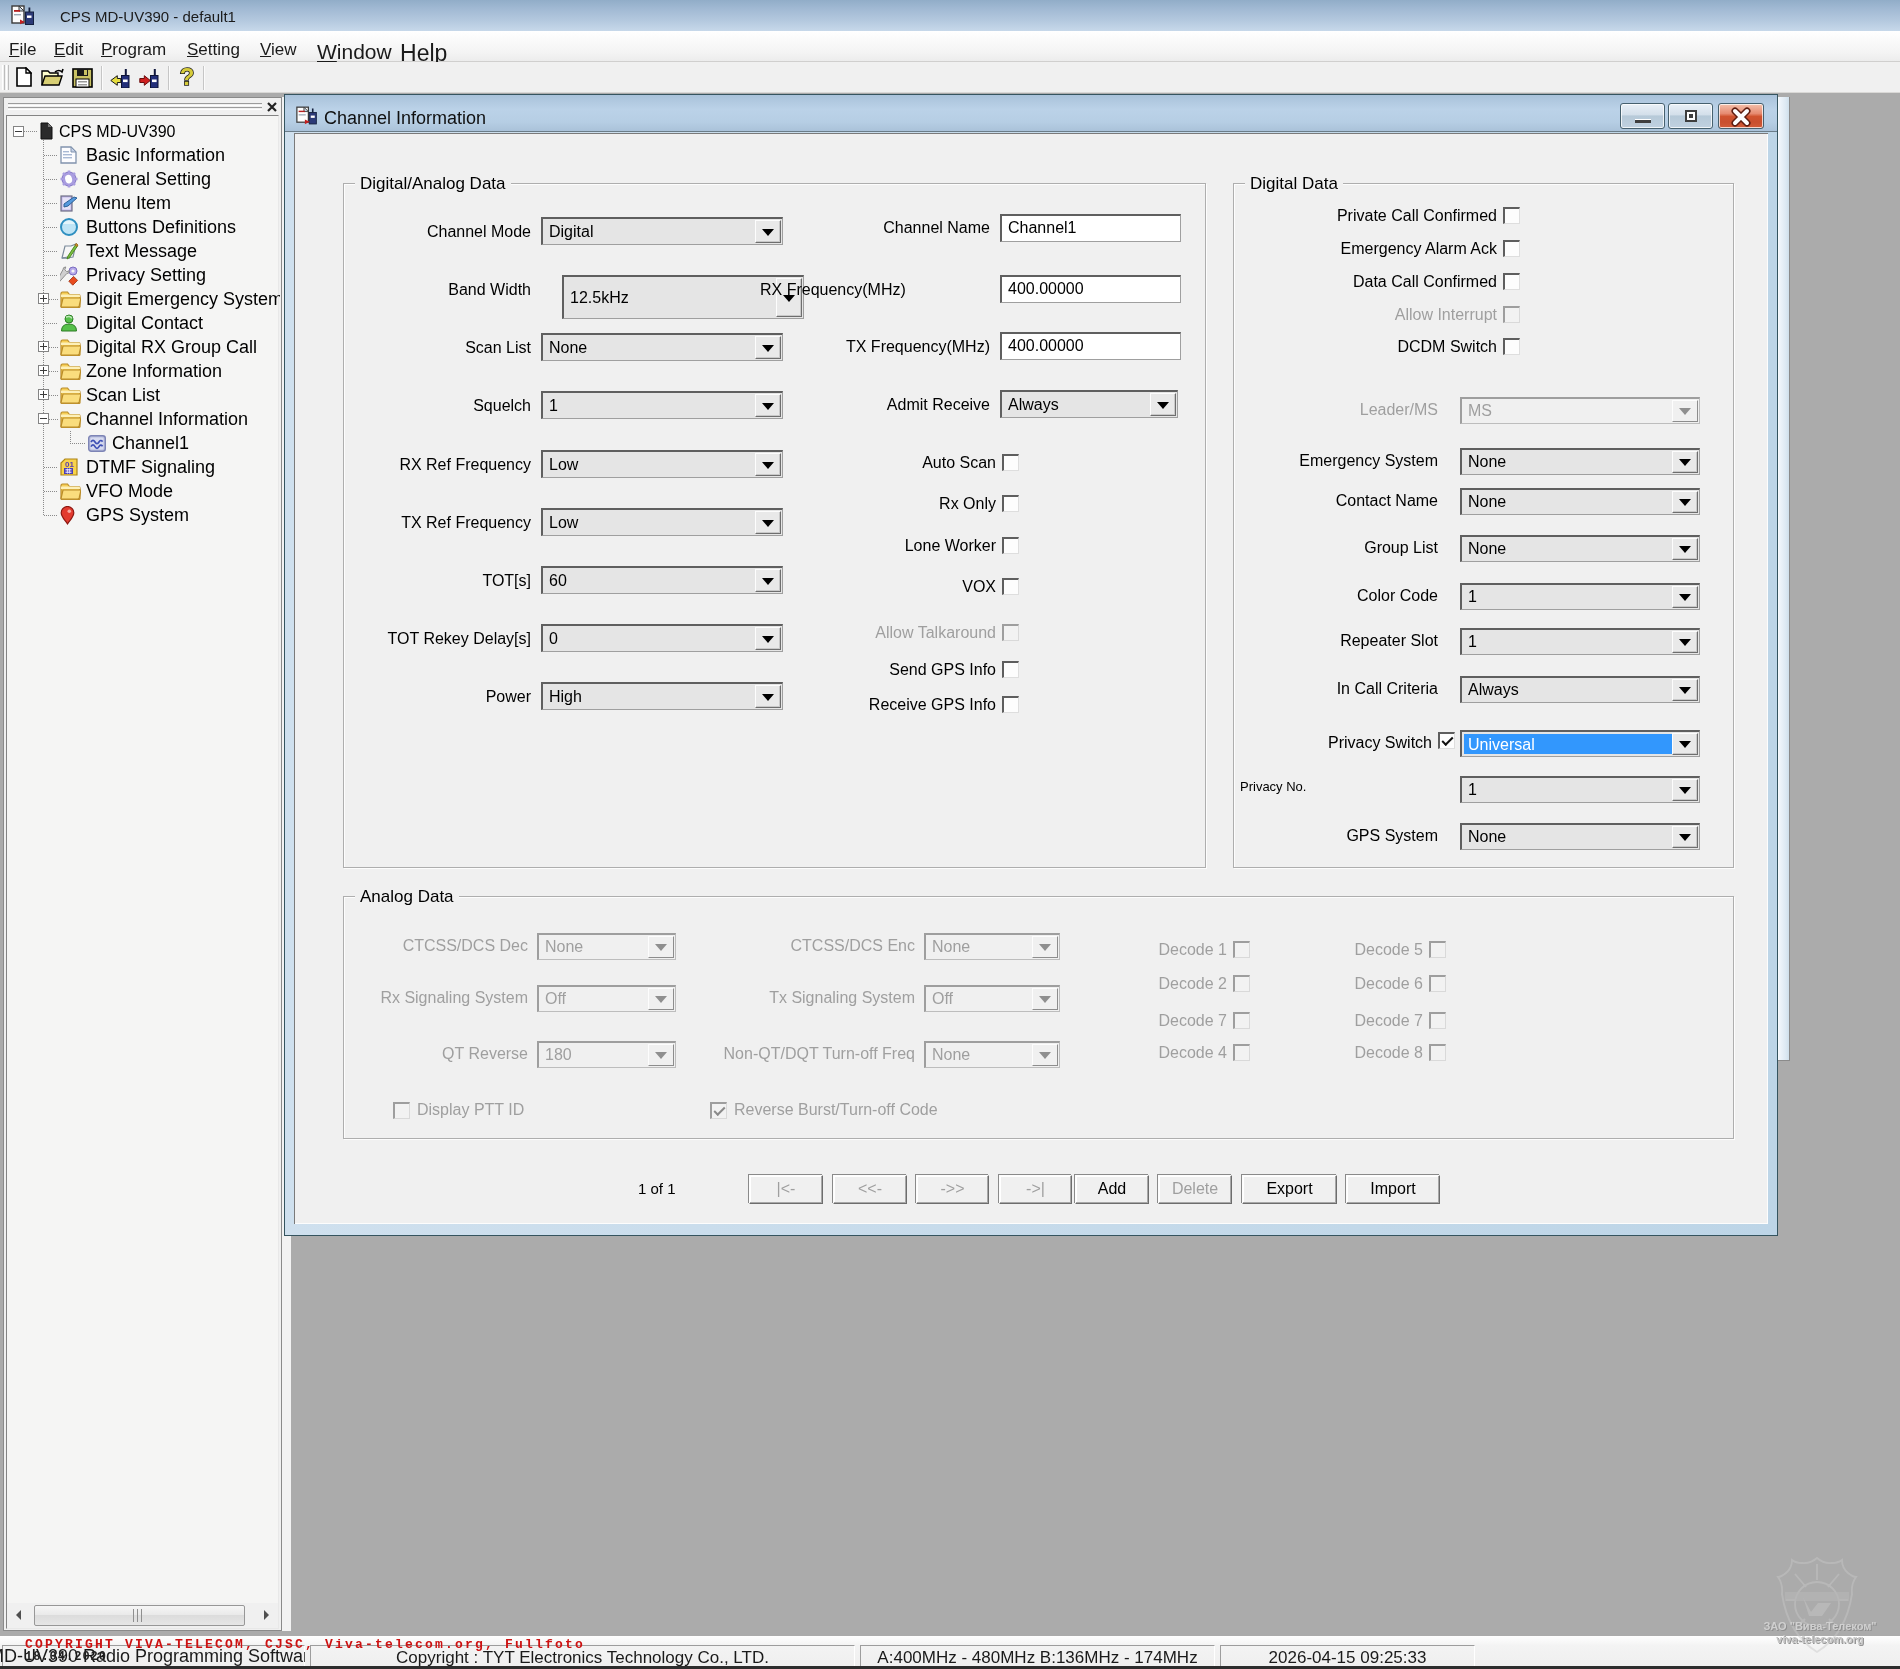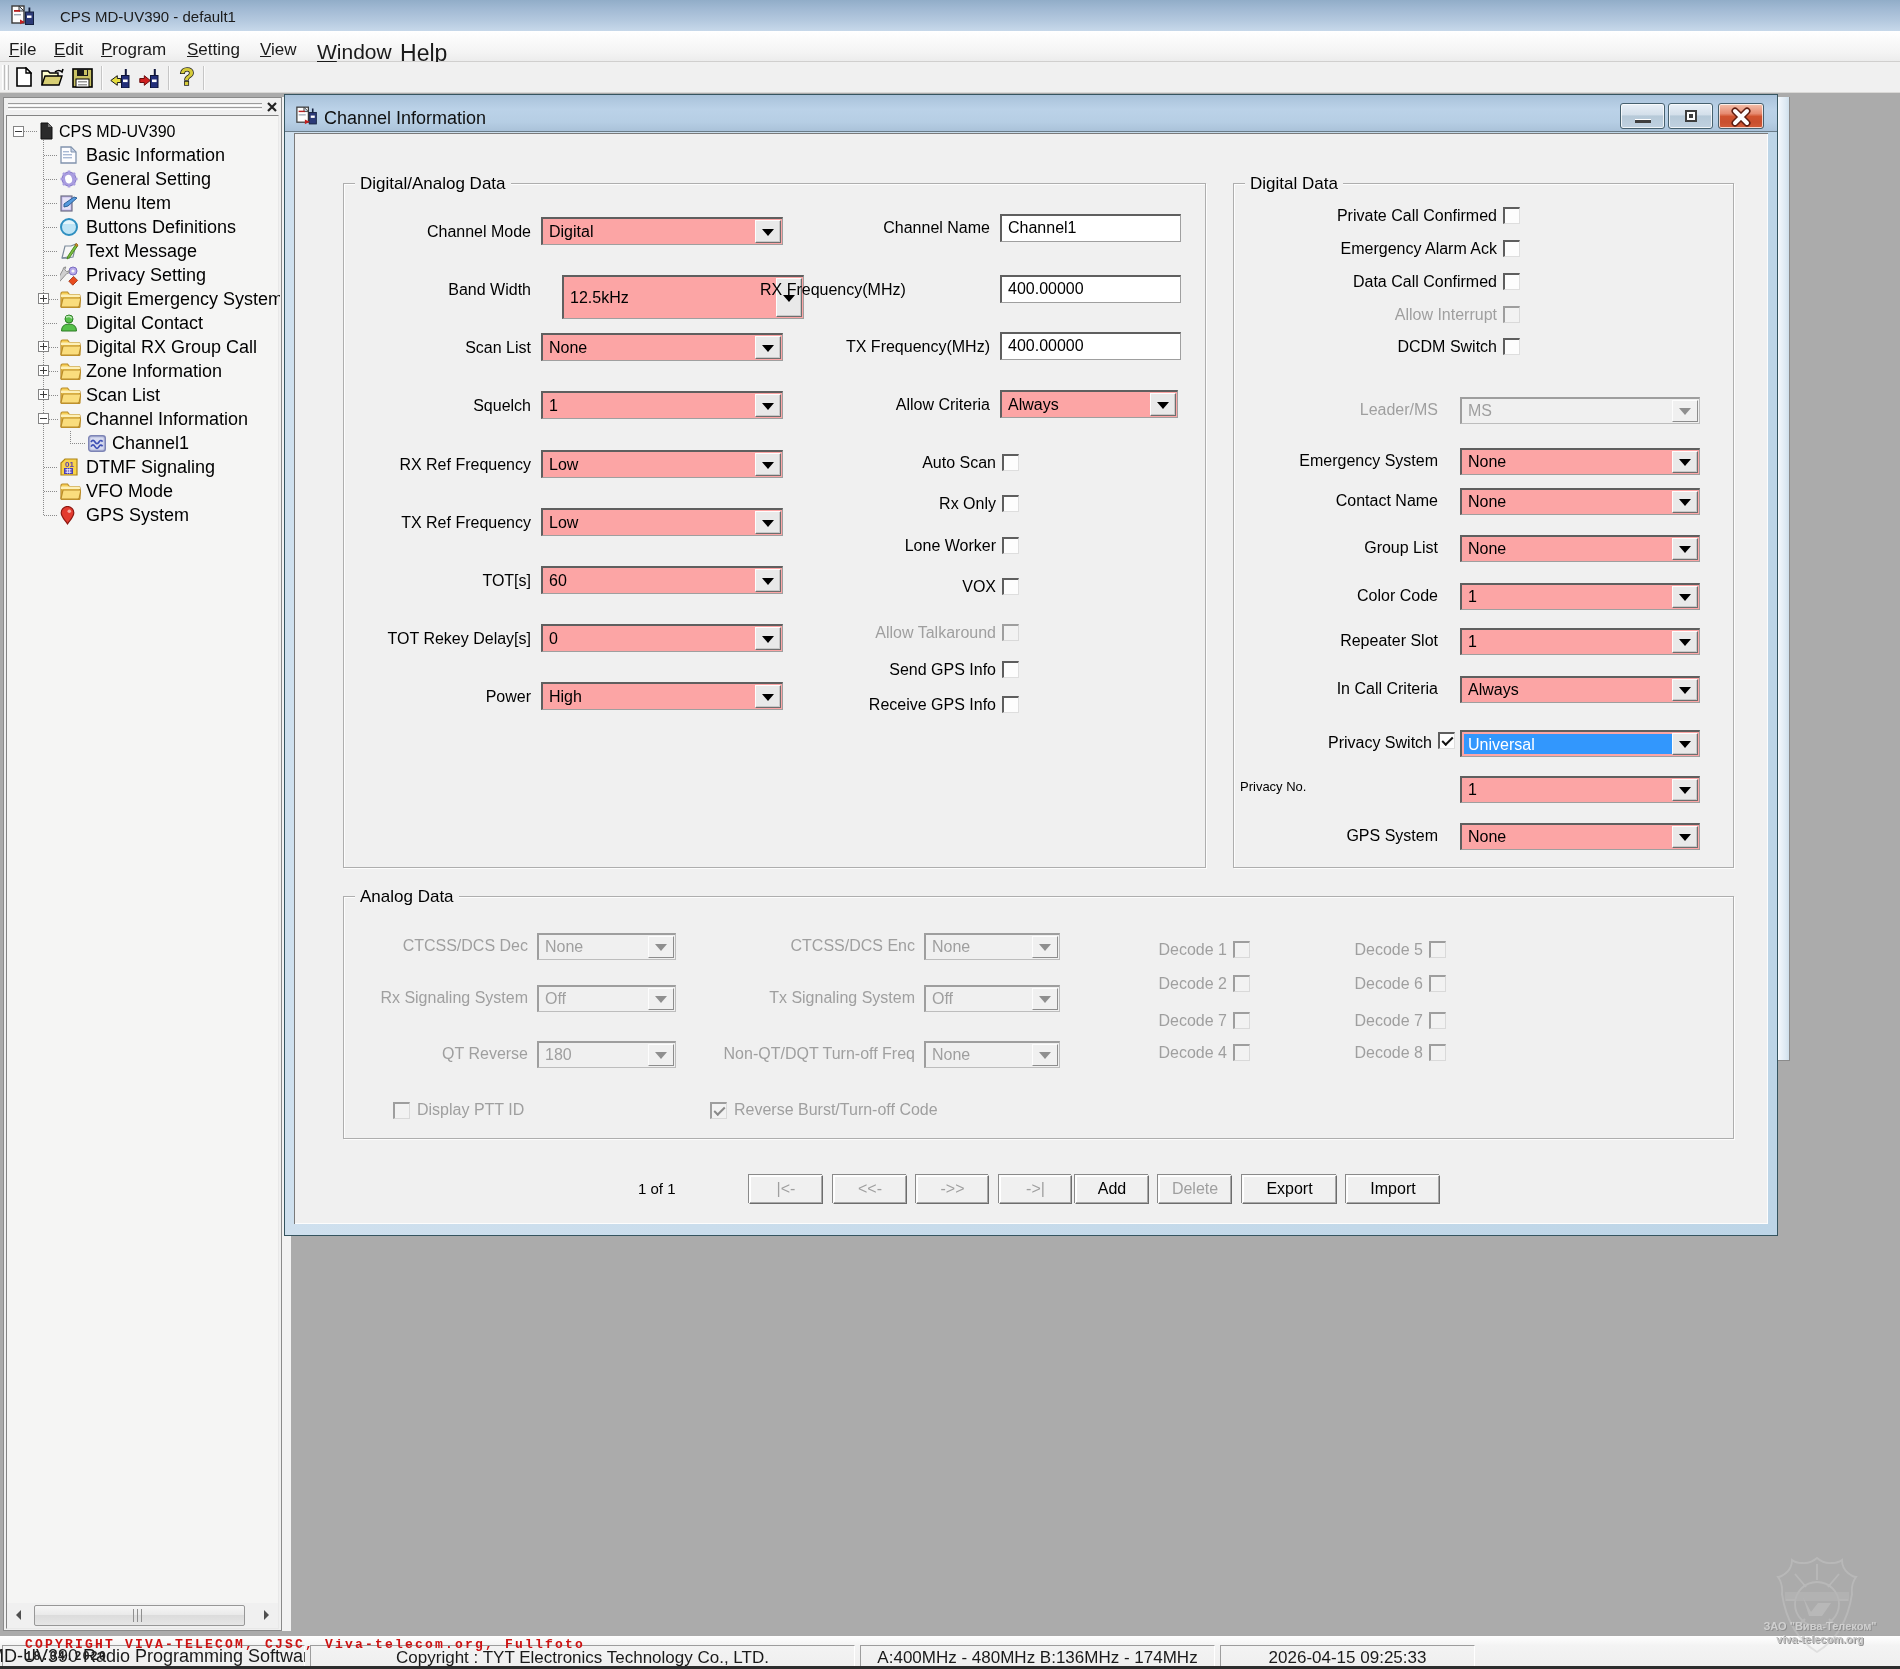--- a/index.html
+++ b/index.html
@@ -1,19 +1,19 @@
 <!DOCTYPE html>
 <html><head><meta charset="utf-8"><style>
 html,body{margin:0;padding:0}
 body{width:1900px;height:1669px;position:relative;overflow:hidden;
  font-family:"Liberation Sans",sans-serif;background:#ababab;}
 div{box-sizing:border-box}
 .lb{position:absolute;white-space:nowrap;color:#000;line-height:1.25}
 .lb.dim{color:#9f9f9f}
-.cb{position:absolute;background:#fca5a5;border-style:solid;border-width:2px 1px 1px 2px;border-color:#5f5f5f #9f9f9f #9f9f9f #5f5f5f}
+.cb{position:absolute;background:#e5e5e5;border-style:solid;border-width:2px 1px 1px 2px;border-color:#5f5f5f #9f9f9f #9f9f9f #5f5f5f}
 .cb span{position:absolute;left:6px;top:50%;transform:translateY(-50%);font-size:16px;white-space:nowrap}
 .cb span.sel{left:2px;right:27px;top:2px;bottom:2px;transform:none;background:#3297fd;color:#fff;padding:2px 0 0 4px}
 .cb i{position:absolute;right:1px;top:1px;bottom:1px;width:24px;background:#e9e9e9;
  border:1px solid;border-color:#fdfdfd #6e6e6e #6e6e6e #fdfdfd;box-shadow:inset -1px -1px 0 #c9c9c9}
 .cb i:after{content:"";position:absolute;left:50%;top:50%;margin:-3px 0 0 -6px;
  border:6px solid transparent;border-top:7px solid #000;border-bottom:none}
 .cb.dis{background:#f0f0f0;border-color:#9e9e9e #bdbdbd #bdbdbd #9e9e9e}
 .cb.dis span{color:#9f9f9f}
 .cb.dis i{background:#f0f0f0;border-color:#fdfdfd #8d8d8d #8d8d8d #fdfdfd;box-shadow:none}
 .cb.dis i:after{border-top-color:#8f8f8f}
@@ -349,21 +349,21 @@
 <div class="cb" style="left:541px;top:682px;width:242px;height:28px">
     <span>High</span>
     <i></i>
   </div>
 <div class="lb" style="left:760px;top:218px;width:230px;text-align:right;font-size:16px">Channel Name</div>
 <div class="inp" style="left:1000px;top:214px;width:181px;height:28px">Channel1</div>
 <div class="lb" style="left:760px;top:280px;width:230px;font-size:16px">RX Frequency(MHz)</div>
 <div class="inp" style="left:1000px;top:275px;width:181px;height:28px">400.00000</div>
 <div class="lb" style="left:760px;top:337px;width:230px;text-align:right;font-size:16px">TX Frequency(MHz)</div>
 <div class="inp" style="left:1000px;top:332px;width:181px;height:28px">400.00000</div>
-<div class="lb" style="left:760px;top:395px;width:230px;text-align:right;font-size:16px">Allow Criteria</div>
+<div class="lb" style="left:760px;top:395px;width:230px;text-align:right;font-size:16px">Admit Receive</div>
 <div class="cb" style="left:1000px;top:390px;width:178px;height:28px">
     <span>Always</span>
     <i></i>
   </div>
 <div class="lb" style="left:700px;top:453px;width:296px;text-align:right;font-size:16px">Auto Scan</div>
 <div class="ck" style="left:1002px;top:454px"></div>
 <div class="lb" style="left:700px;top:494px;width:296px;text-align:right;font-size:16px">Rx Only</div>
 <div class="ck" style="left:1002px;top:495px"></div>
 <div class="lb" style="left:700px;top:536px;width:296px;text-align:right;font-size:16px">Lone Worker</div>
 <div class="ck" style="left:1002px;top:537px"></div>

